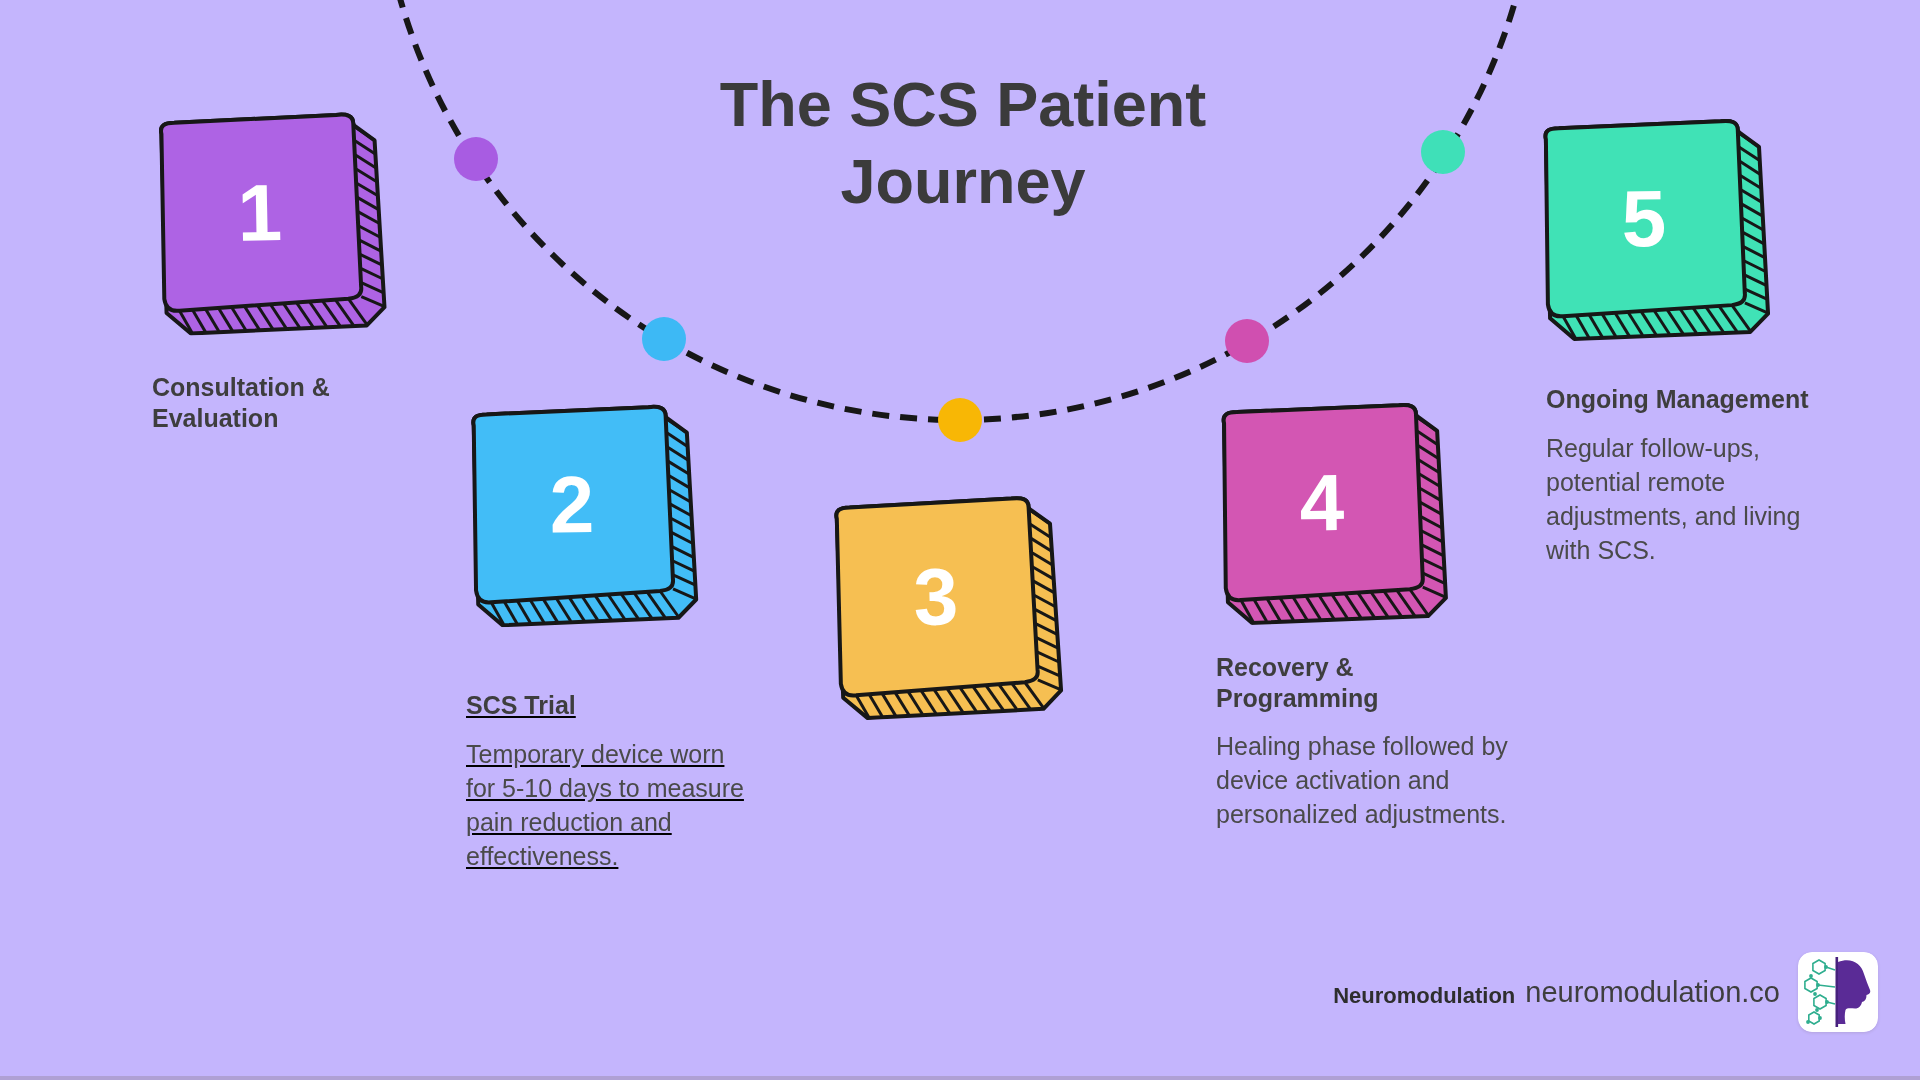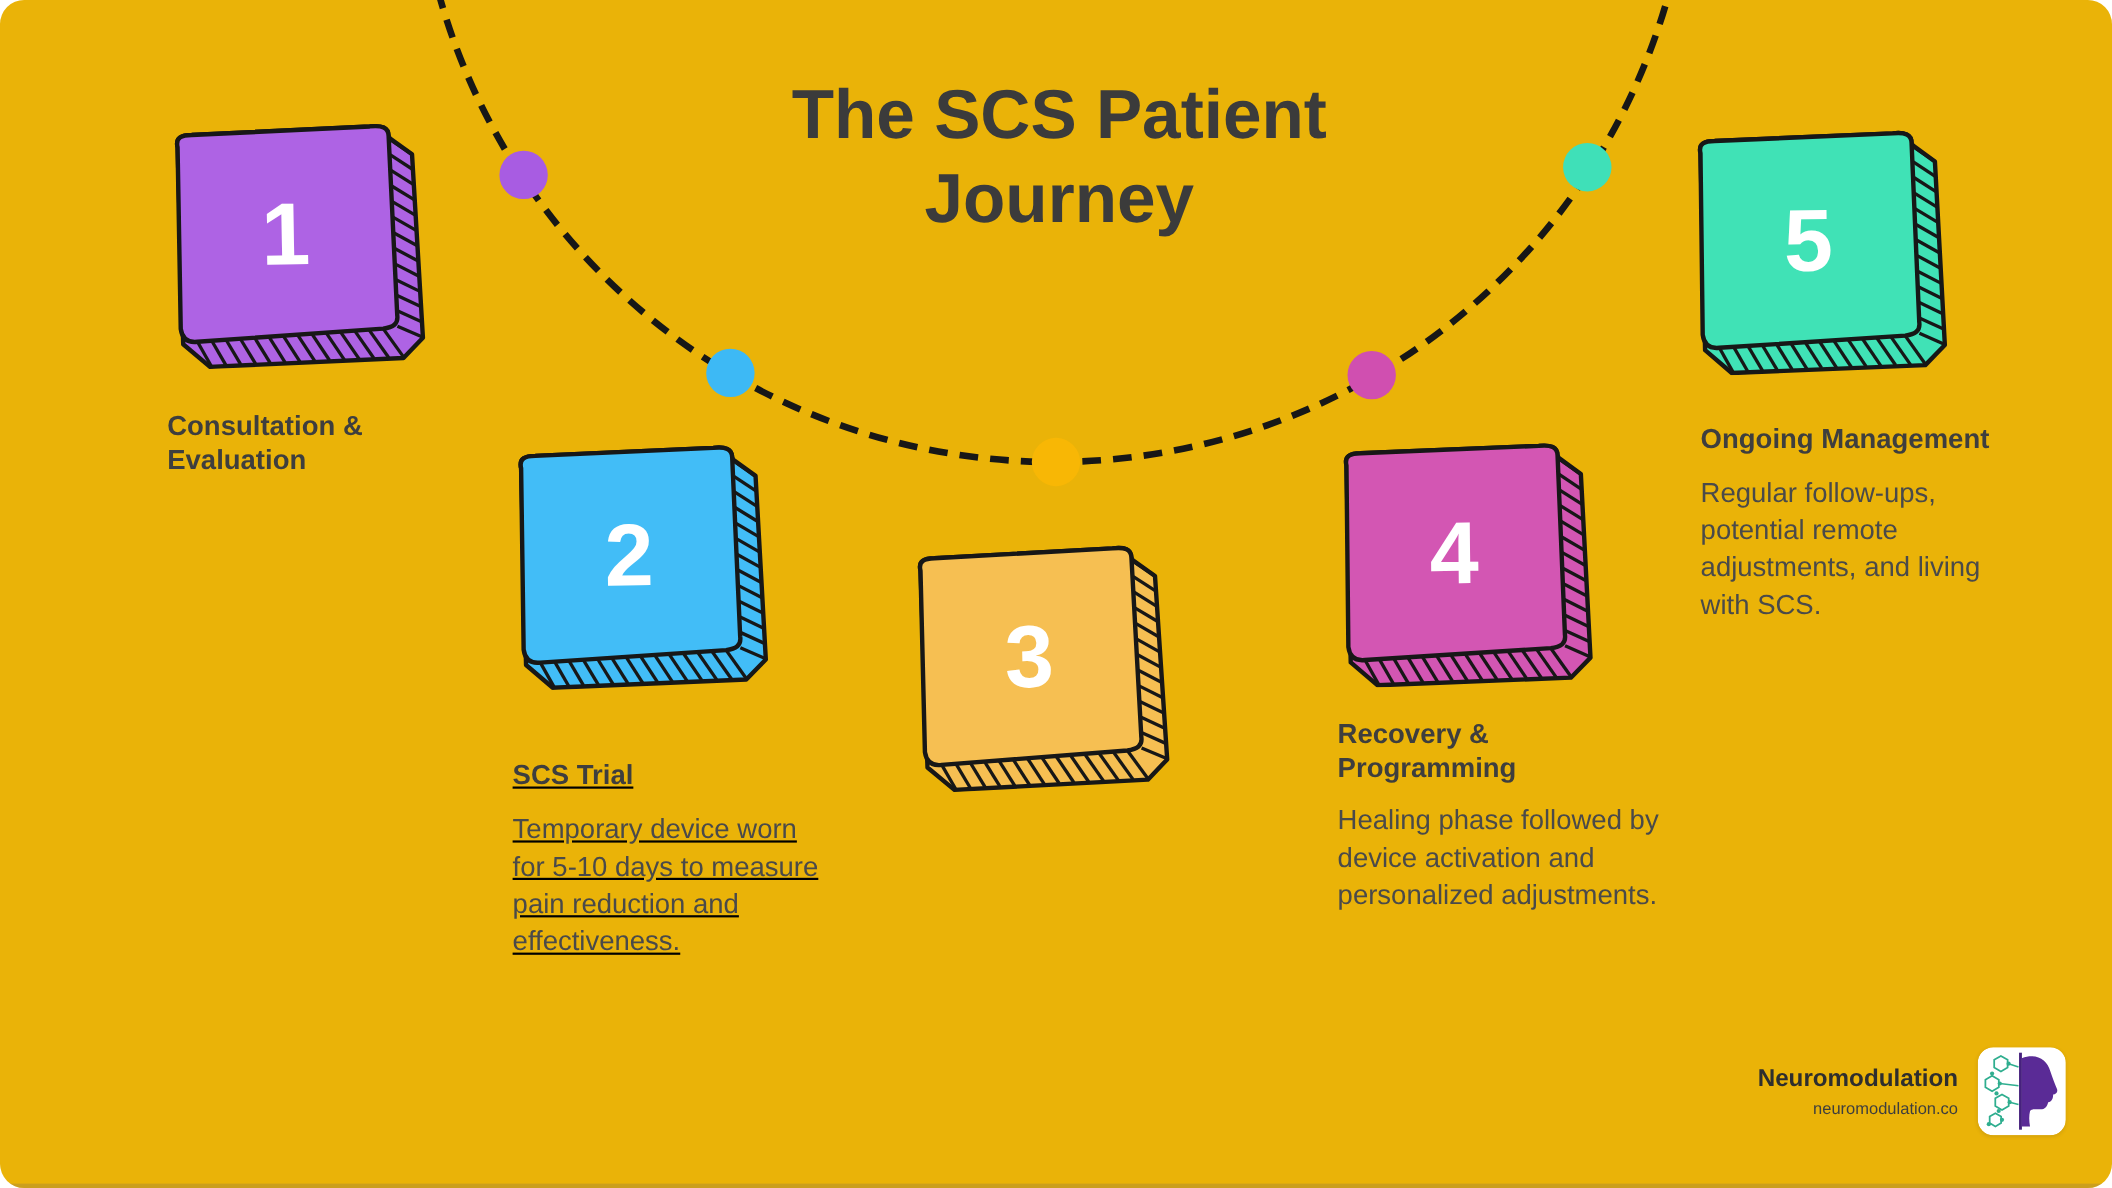--- a/index.html
+++ b/index.html
@@ -29,32 +29,32 @@
   }
   .step-body{
     margin:0;
     font-size:25px;line-height:1.36;
     color:var(--body-color,#4a4a4a);
   }
   .brand{
     position:absolute;right:42px;bottom:48px;
     display:flex;align-items:center;gap:18px;
   }
-  .brand-text{display:flex;flex-direction:column;align-items:flex-end;gap:10px;}
+  .brand-text{display:flex;flex-direction:row;align-items:flex-end;gap:10px;}
   .brand-name{font-size:22px;font-weight:700;color:#2e2e2e;line-height:1;}
-  .brand-url{font-size:15px;color:#3e3e3e;line-height:1;}
+  .brand-url{font-size:29px;color:#3e3e3e;line-height:1;}
   .brand-logo{width:80px;height:80px;display:block;border-radius:14px;
     box-shadow:0 1px 3px rgba(90,70,50,0.15);}
   .bottom-edge{position:absolute;left:0;right:0;bottom:0;height:4px;
     background:rgba(110,100,90,0.25);}
 </style>
 </head>
 <body>
 
-<div class="canvas" style="background: #eab308; border-radius: 22px; --title-color: #3b3b3b; --heading-color: #3e3e3e; --body-color: #4a4a4a;">
+<div class="canvas" style="background: #c4b5fd; --title-color: #3b3b3b; --heading-color: #3e3e3e; --body-color: #4a4a4a;">
   <svg id="arc-svg">
       <circle cx="958" cy="-160" r="580" fill="none" stroke="#171717" stroke-width="6" stroke-dasharray="17 11"></circle>
       <circle cx="476" cy="159" r="22" fill="#a85ce2"></circle>
       <circle cx="664" cy="339" r="22" fill="#3db9f5"></circle>
       <circle cx="960" cy="420" r="22" fill="#f8b705"></circle>
       <circle cx="1247" cy="341" r="22" fill="#d04fb0"></circle>
       <circle cx="1443" cy="152" r="22" fill="#3fe0b8"></circle>
     </svg>
 
   <h1 class="title">The SCS Patient Journey</h1>

